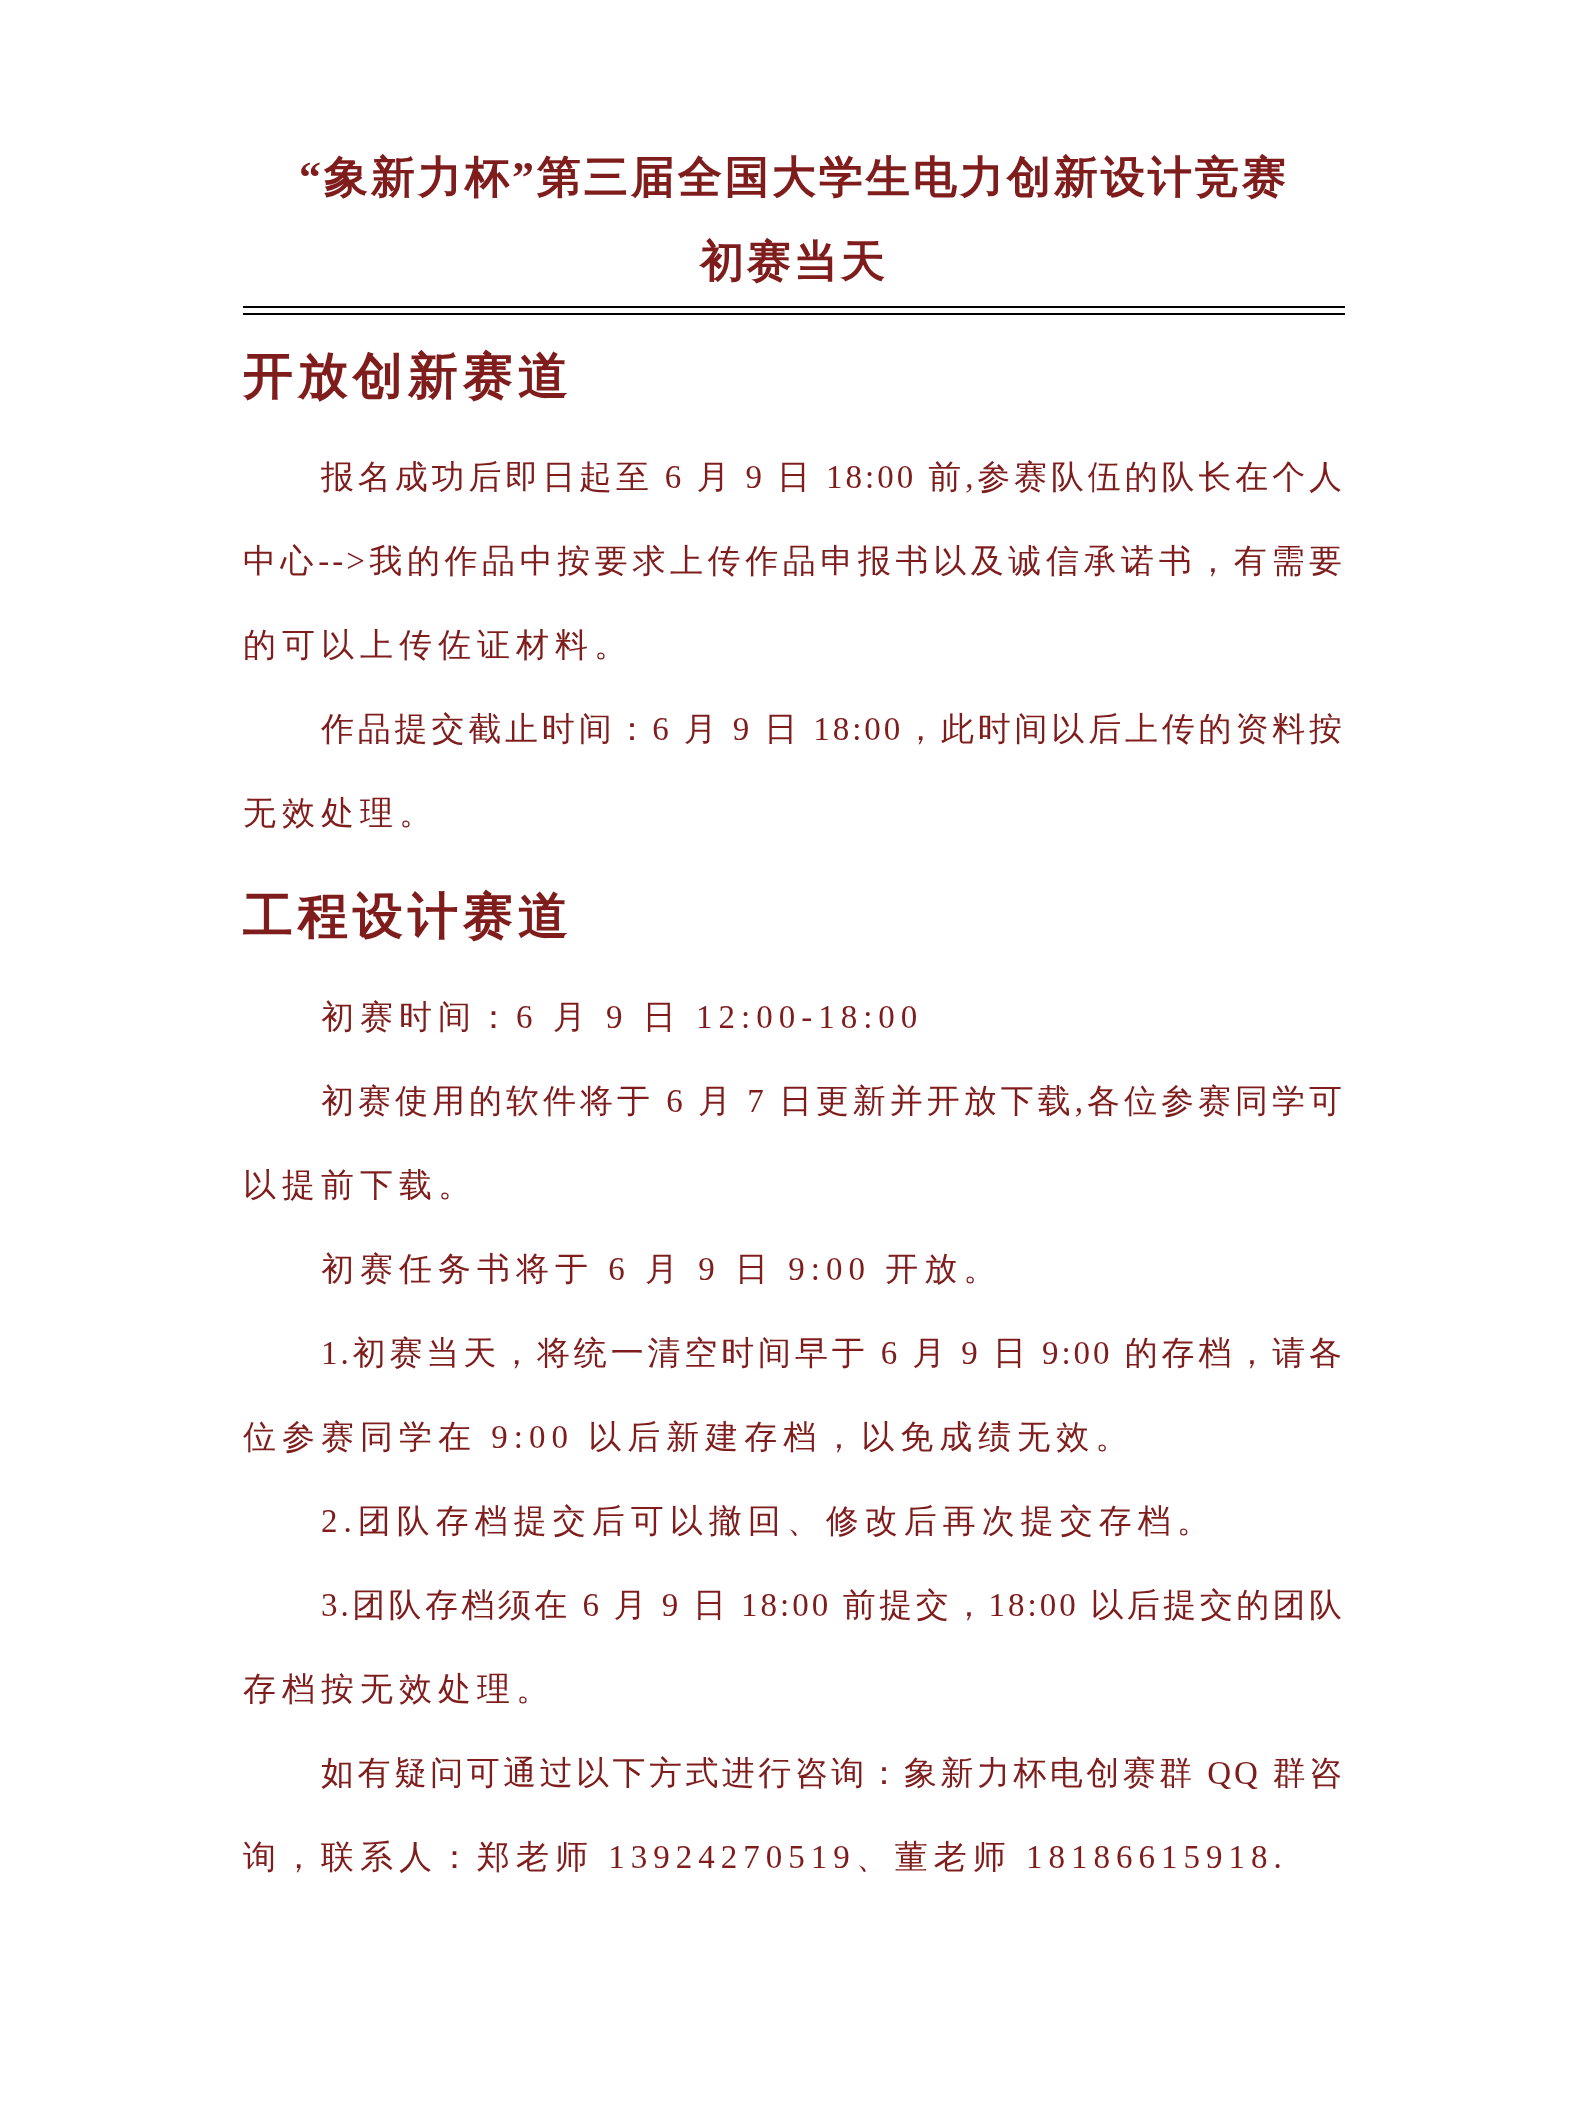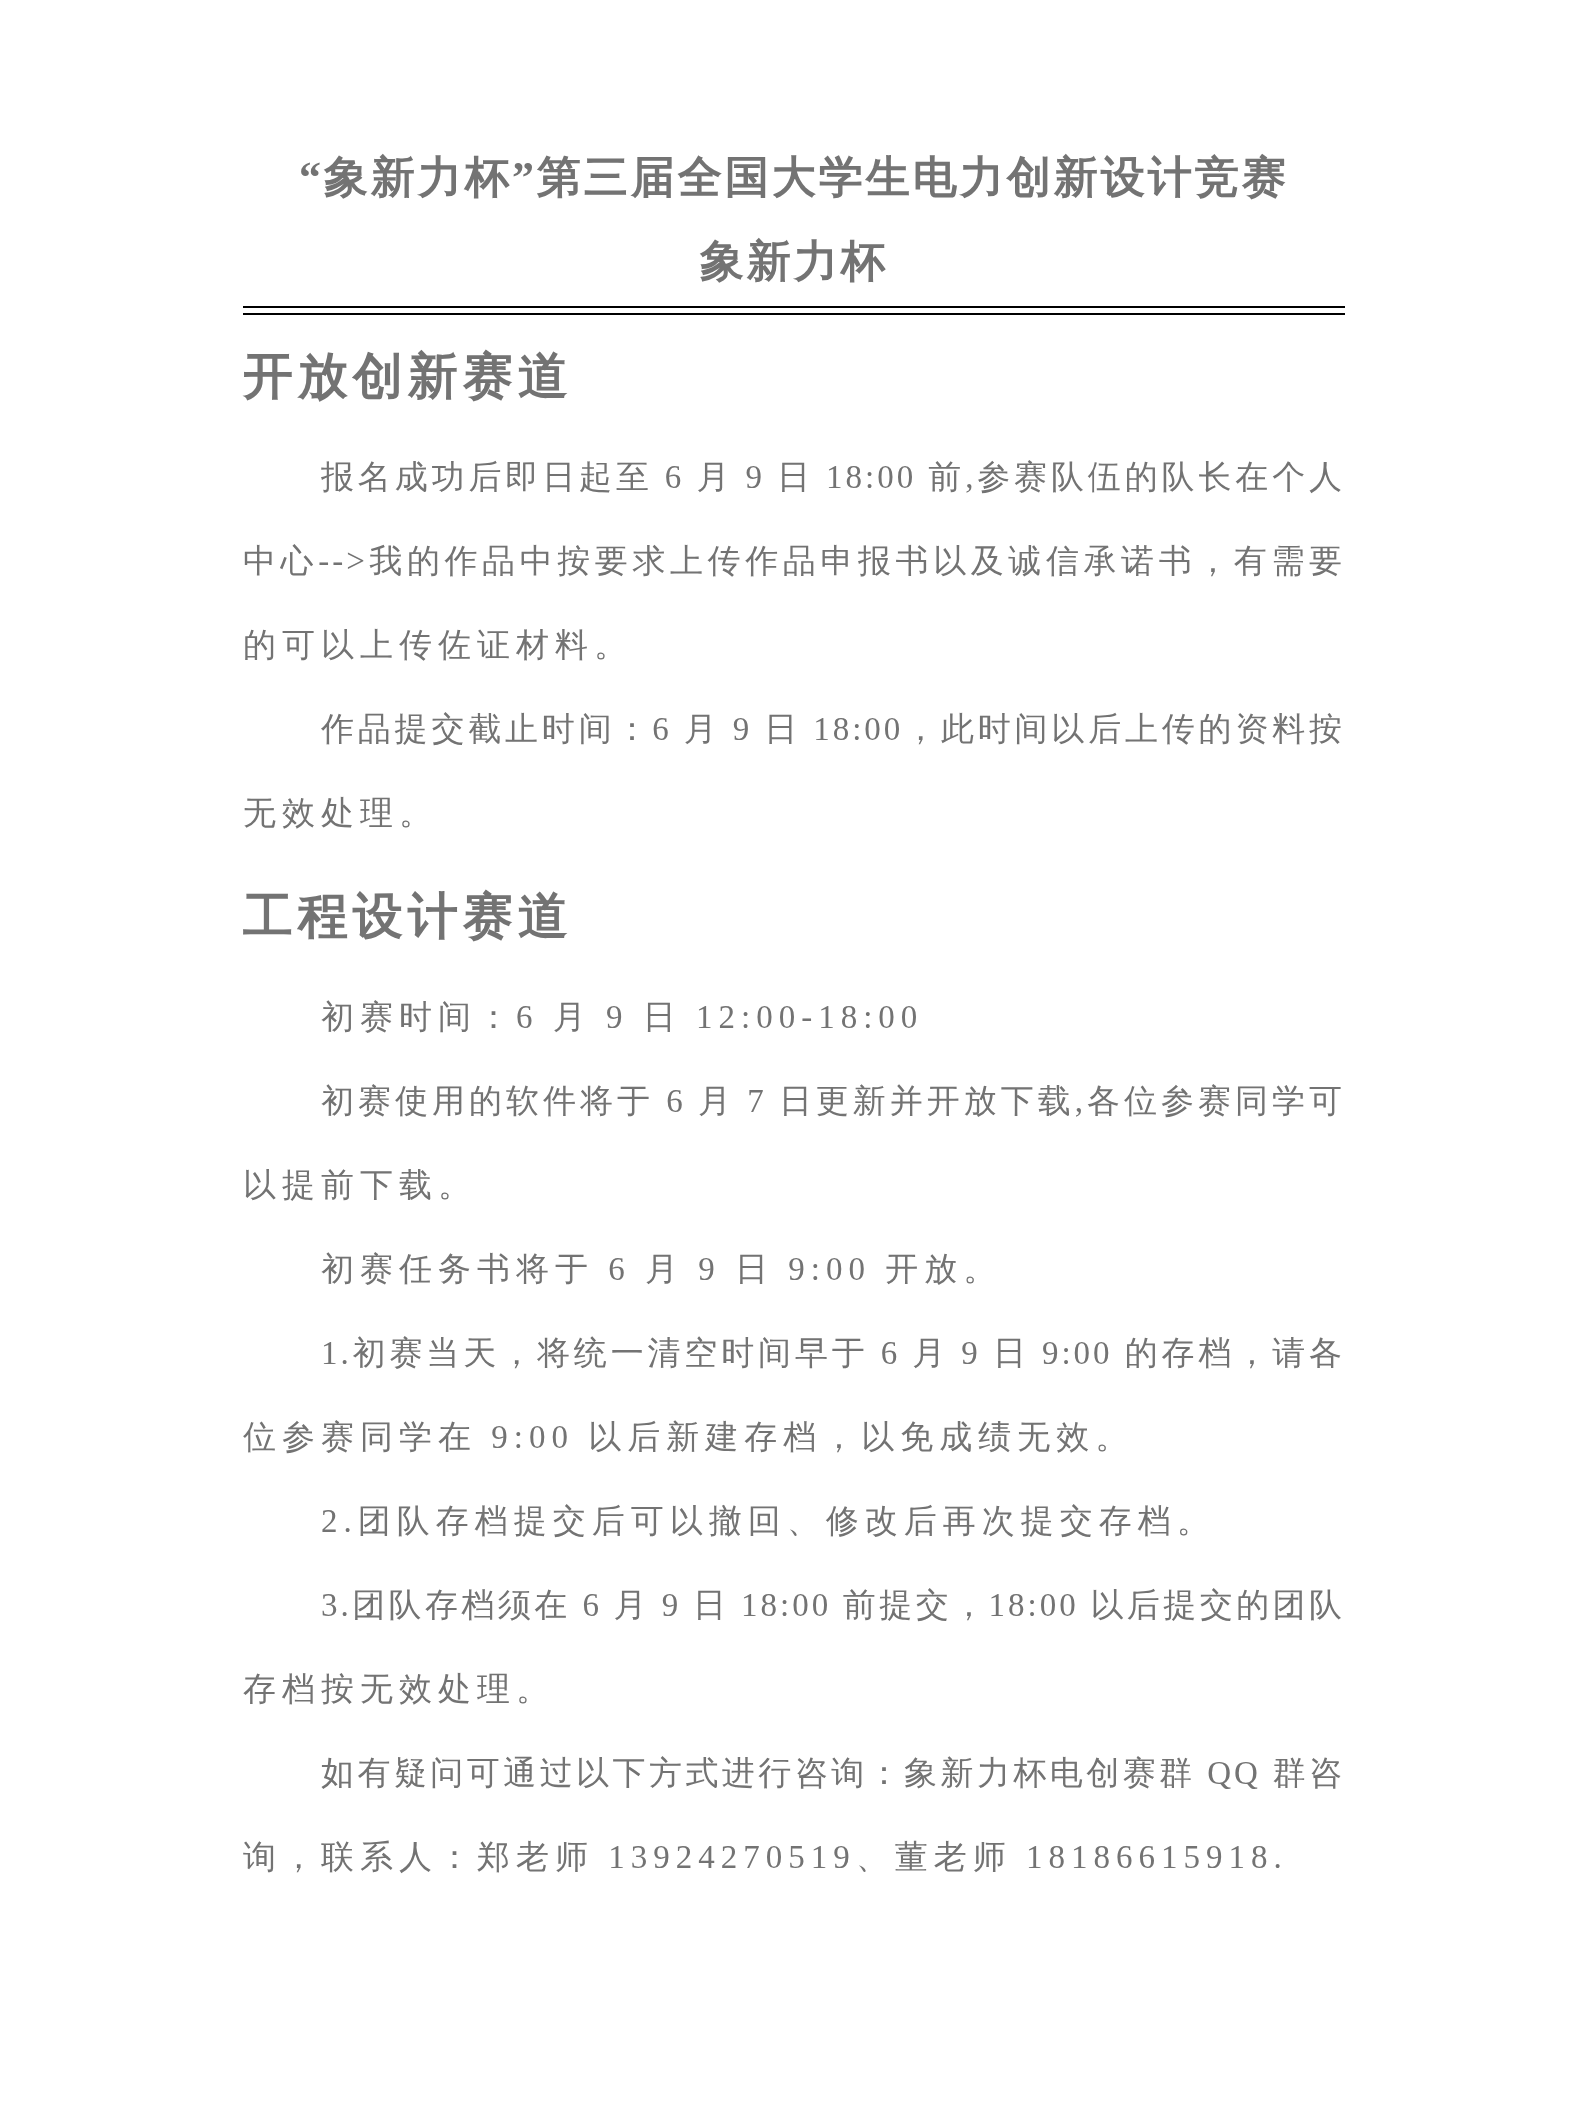--- a/index.html
+++ b/index.html
@@ -6,21 +6,21 @@
     margin: 0;
     padding: 0;
     background: #ffffff;
   }
   .page {
     position: relative;
     width: 1587px;
     height: 2112px;
     box-sizing: border-box;
     background: #ffffff;
-    color: #737373;
+    color: #7f1d1d;
     font-family: "Liberation Serif", "DejaVu Serif", serif;
     padding: 136px 242px 12px 243px;
     overflow: hidden;
   }
   .title-block {
     margin: 0 -45px;
   }
   .title-line {
     font-size: 44px;
     font-weight: bold;
@@ -62,21 +62,21 @@
     letter-spacing: 6px;
   }
 </style>
 </head>
 <body>
 
 <div class="page">
   <header>
     <div class="title-block">
       <div class="title-line">“象新力杯”第三届全国大学生电力创新设计竞赛</div>
-      <div class="title-line">象新力杯</div>
+      <div class="title-line">初赛当天</div>
     </div>
     <div class="title-rule"></div>
   </header>
   <main id="doc-body">
       <h2 class="section-heading">开放创新赛道</h2>
       <div class="para">
         <div class="line first">报名成功后即日起至 6 月 9 日 18:00 前,参赛队伍的队长在个人</div>
         <div class="line">中心--&gt;我的作品中按要求上传作品申报书以及诚信承诺书，有需要</div>
         <div class="line final">的可以上传佐证材料。</div>
       </div>

